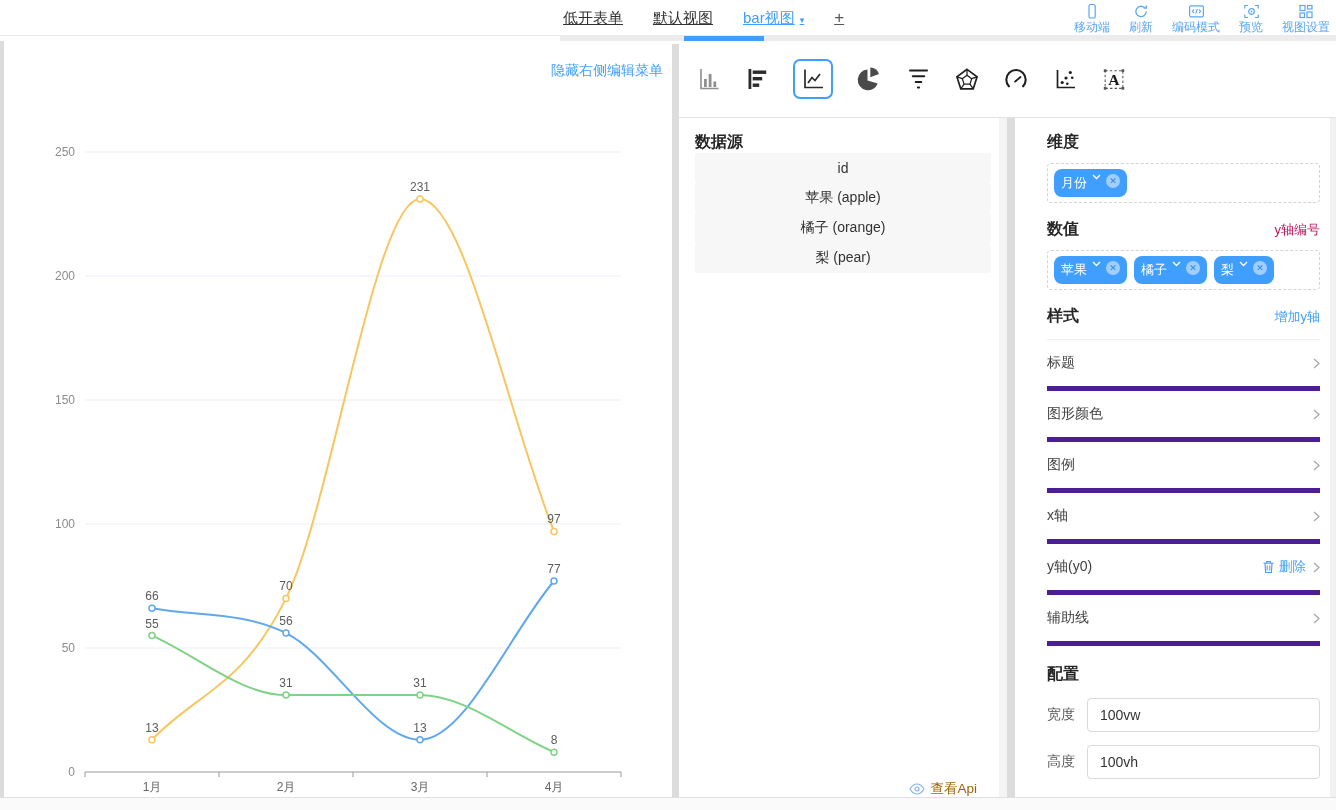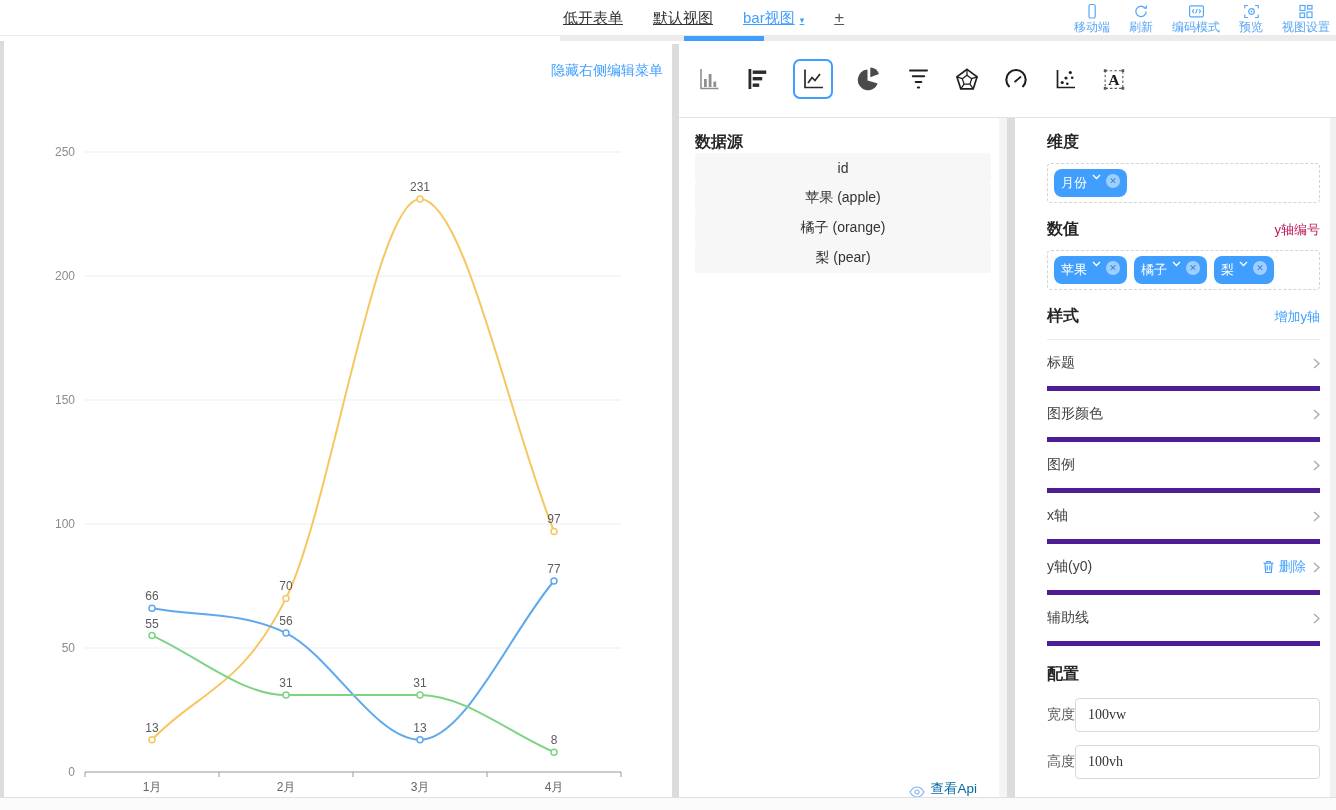--- a/index.html
+++ b/index.html
@@ -36,39 +36,39 @@
   .type-icon { width:26px; height:26px; display:flex; align-items:center; justify-content:center; cursor:pointer; }
   .type-icon.selected { width:40px; height:40px; border:2px solid #409eff; border-radius:7px; }
   .col-divider { position:absolute; left:328px; top:77px; width:8px; height:692px; background:#dcdcdc; }
 
   
   .ds-col { position:absolute; left:0; top:77px; width:328px; height:692px; background:#fff; padding:14px 16px 0 16px; }
   .ds-scroll { position:absolute; right:0; top:0; width:8px; height:692px; background:#f4f4f4; }
   .section-title { font-size:16px; font-weight:bold; color:#262626; }
   .ds-row { height:30px; background:#f7f7f7; border-radius:3px; display:flex; align-items:center; justify-content:center; font-size:14px; color:#333; cursor:grab; }
   .ds-row:first-of-type { margin-top:13px; }
-  .view-api { position:absolute; right:30px; bottom:12px; display:flex; align-items:flex-end; gap:5px; color:#0369a1; font-size:13.5px; cursor:pointer; }
+  .view-api { position:absolute; right:30px; bottom:12px; display:flex; align-items:center; gap:5px; color:#a16207; font-size:13.5px; cursor:pointer; }
 
   
   .set-col { position:absolute; left:336px; top:77px; width:321px; height:692px; background:#fff; padding:14px 16px 0 32px; overflow:hidden; }
   .right-gutter { position:absolute; right:0; top:0; width:6px; height:692px; background:#f1f1f1; }
   .drop-zone { margin-top:10px; border:1px dashed #d4d4d4; border-radius:4px; min-height:40px; padding:5px 6px; display:flex; align-items:center; gap:7px; background:#fff; }
   .tag { display:inline-flex; align-items:flex-start; gap:5px; background:#409eff; color:#fff; border-radius:8px; font-size:13px; padding:5px 7px; cursor:pointer; white-space:nowrap; }
   .tag .close { width:14px; height:14px; border-radius:50%; background:rgba(255,255,255,.5); color:#2f86e0; font-size:9px; line-height:14px; text-align:center; font-weight:bold; }
   .sec-head { display:flex; align-items:baseline; justify-content:space-between; margin-top:16px; }
   .hint { font-size:13px; color:#be185d; }
   .link { font-size:13px; color:#409eff; cursor:pointer; }
   .style-list { margin-top:12px; border-top:1px solid #ececec; }
   .style-row { height:51px; display:flex; align-items:center; justify-content:space-between; border-bottom:5px solid #4c1d95; cursor:pointer; }
   .style-row .lbl { font-size:14px; color:#404040; }
   .row-right { display:flex; align-items:center; gap:7px; }
   .del { display:flex; align-items:center; gap:4px; color:#409eff; font-size:13.5px; cursor:pointer; }
-  .cfg-row { display:flex; align-items:center; margin-top:13px; }
+  .cfg-row { display:flex; align-items:center; gap:12px; margin-top:13px; }
   .cfg-row .lbl { font-size:14px; color:#595959; white-space:nowrap; }
-  .cfg-input { flex:1; height:34px; border:1px solid #d9d9d9; border-radius:4px; padding:0 12px; font-size:14px; color:#333; outline:none; font-family:Liberation Serif, serif; background:#fff; }
+  .cfg-input { flex:1; height:34px; border:1px solid #d9d9d9; border-radius:4px; padding:0 12px; font-size:14px; color:#333; outline:none; font-family:Liberation Sans, sans-serif; background:#fff; }
   .mt18 { margin-top:18px; }
 </style>
 </head>
 <body>
 
 <div class="navbar">
   <div class="tabs">
     <div class="tab">低开表单</div>
     <div class="tab">默认视图</div>
     <div class="tab active"><span>bar视图</span><span class="caret">▾</span></div>

